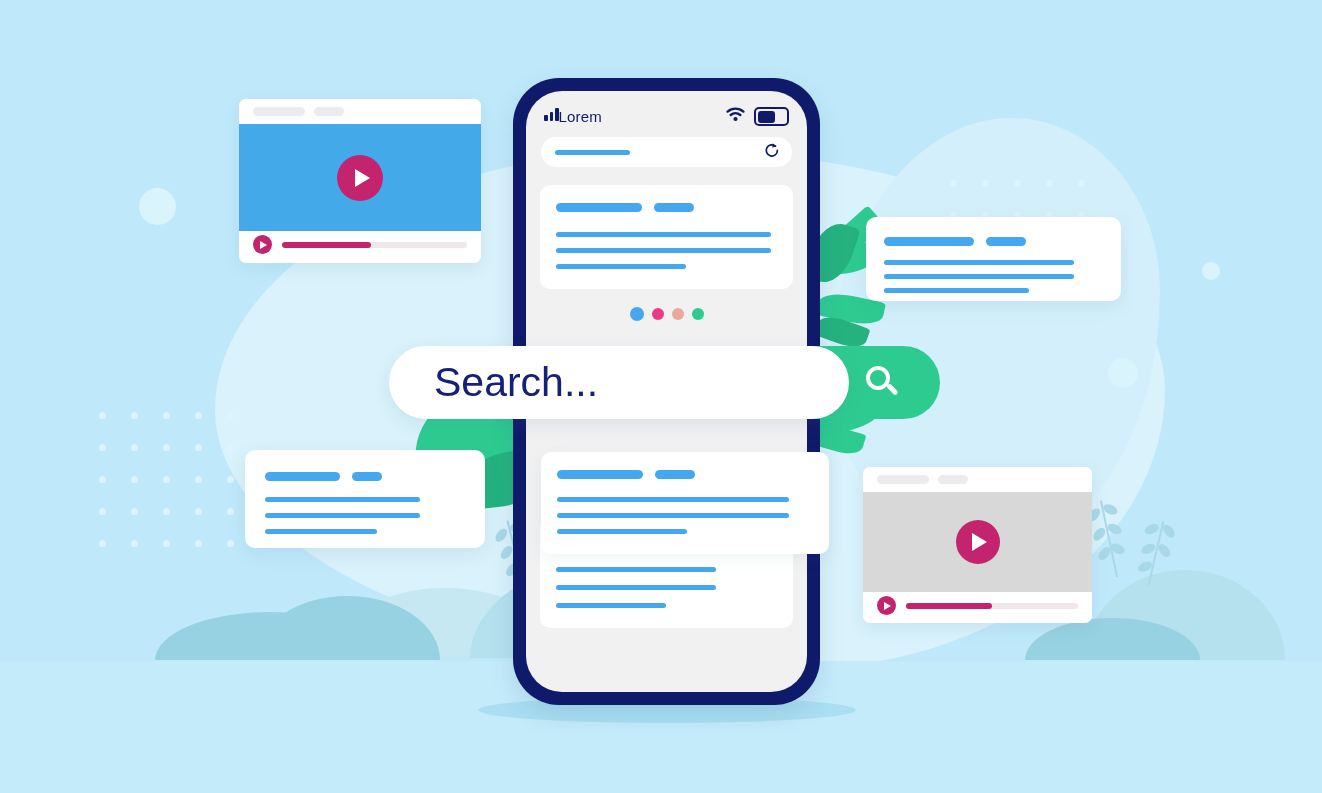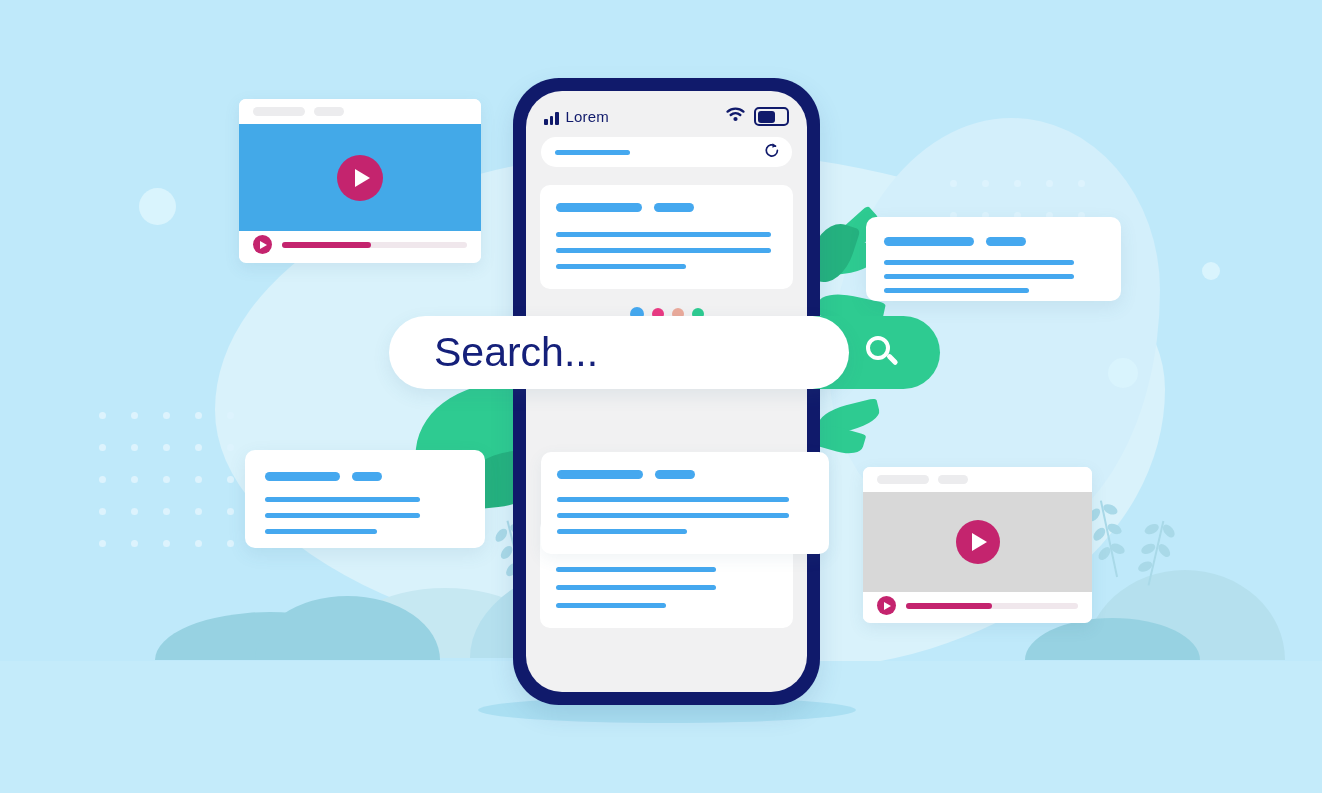--- a/index.html
+++ b/index.html
@@ -59,40 +59,40 @@
   .bline{height:5px;border-radius:3px;background:#45a8ef;}
   .heads{display:flex;gap:12px;}
   .lines{display:flex;flex-direction:column;}
 
   
   .phone{position:absolute;left:513px;top:78px;width:307px;height:627px;
      background:#101a6b;border-radius:46px;box-shadow:0 10px 24px rgba(40,80,120,.13);}
   .phone-screen{position:absolute;left:13px;top:13px;width:281px;height:601px;
      background:#f1f1f2;border-radius:36px;overflow:hidden;}
   .statusbar{display:flex;align-items:center;justify-content:space-between;padding:16px 18px 0 18px;}
-  .sb-left{display:flex;align-items:flex-end;gap:7px;}
+  .sb-left{display:flex;align-items:flex-start;}
   .bars{display:flex;align-items:flex-end;gap:2px;height:13px;}
   .bars i{display:block;width:3.5px;background:#101a6b;border-radius:1px;}
   .sb-title{color:#101a6b;font-size:15px;letter-spacing:.2px;}
   .sb-right{display:flex;align-items:center;gap:9px;}
   .batt{width:31px;height:15px;border:2.2px solid #101a6b;border-radius:5px;position:relative;}
   .batt .lvl{position:absolute;left:1.5px;top:1.5px;bottom:1.5px;width:17px;background:#101a6b;border-radius:3px;}
   .urlbar{margin:11px 15px 0 15px;height:30px;background:#fff;border-radius:15px;display:flex;align-items:center;
      justify-content:space-between;padding:0 12px 0 14px;}
   .urlbar .u{height:5px;width:75px;border-radius:3px;background:#45a8ef;}
   .pcard{background:#fff;border-radius:10px;margin:18px 14px 0 14px;padding:18px 16px 20px 16px;}
   .dots4{display:flex;align-items:center;justify-content:center;gap:8px;margin-top:18px;}
   .dots4 i{display:block;border-radius:50%;}
 
   
   .widecard{position:absolute;left:541px;top:452px;width:256px;background:#fff;border-radius:10px;
      padding:18px 16px 20px 16px;box-shadow:0 5px 16px rgba(60,110,140,.08);z-index:7;}
 
   
-  .searchwrap{position:absolute;left:389px;top:316px;width:551px;height:73px;z-index:9;}
+  .searchwrap{position:absolute;left:389px;top:346px;width:551px;height:73px;z-index:9;}
   .searchgreen{position:absolute;right:0;top:0;width:182px;height:73px;background:#2ecb91;border-radius:37px;
      display:flex;align-items:center;justify-content:flex-end;padding-right:40px;box-sizing:border-box;}
   .searchfield{position:absolute;left:0;top:0;width:460px;height:73px;background:#fff;border-radius:37px;
      display:flex;align-items:center;padding-left:45px;box-sizing:border-box;
      box-shadow:0 6px 18px rgba(60,110,140,.10);}
   .searchfield .txt{color:#15207a;font-size:41px;font-family:"Liberation Sans",sans-serif;}
   .mag{position:relative;width:34px;height:34px;}
   .mag .ring{position:absolute;left:0;top:0;width:24px;height:24px;border:4px solid #fff;border-radius:50%;box-sizing:border-box;}
   .mag .hdl{position:absolute;left:20px;top:21px;width:13px;height:4.5px;background:#fff;border-radius:3px;transform:rotate(45deg);}
 

